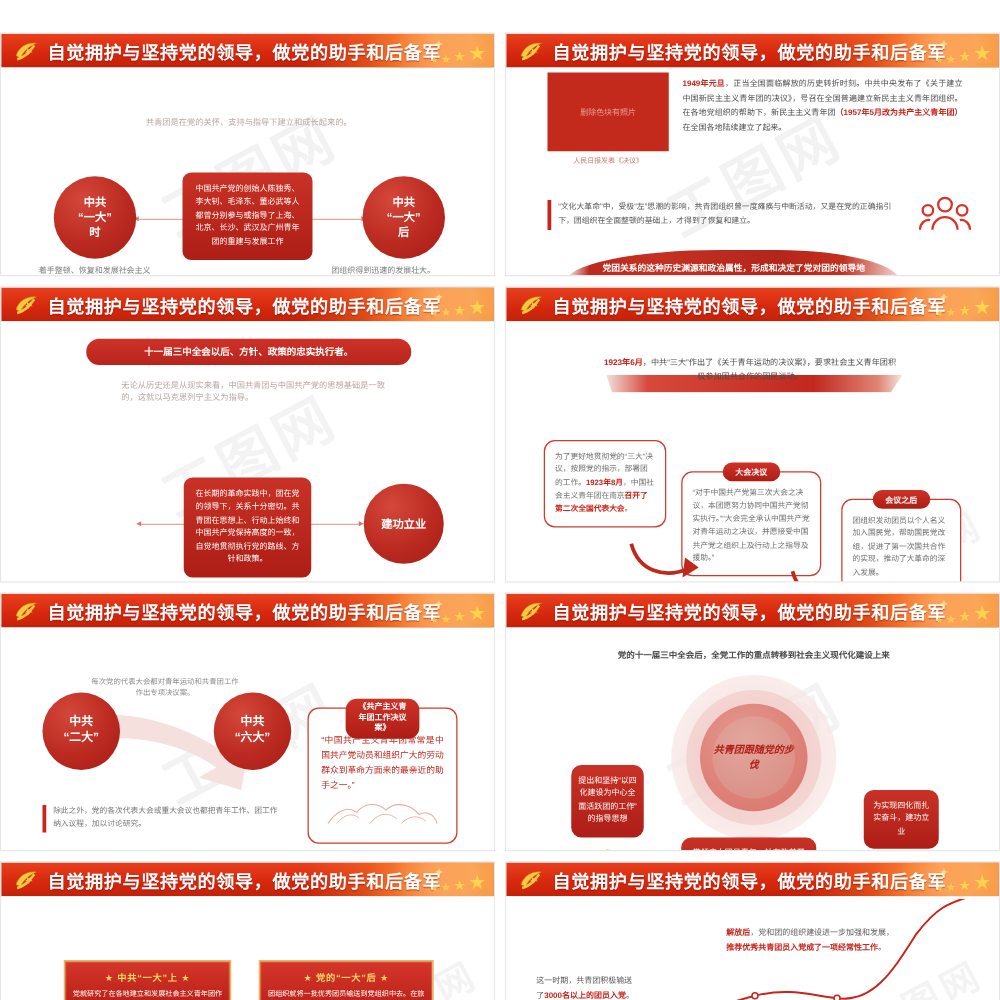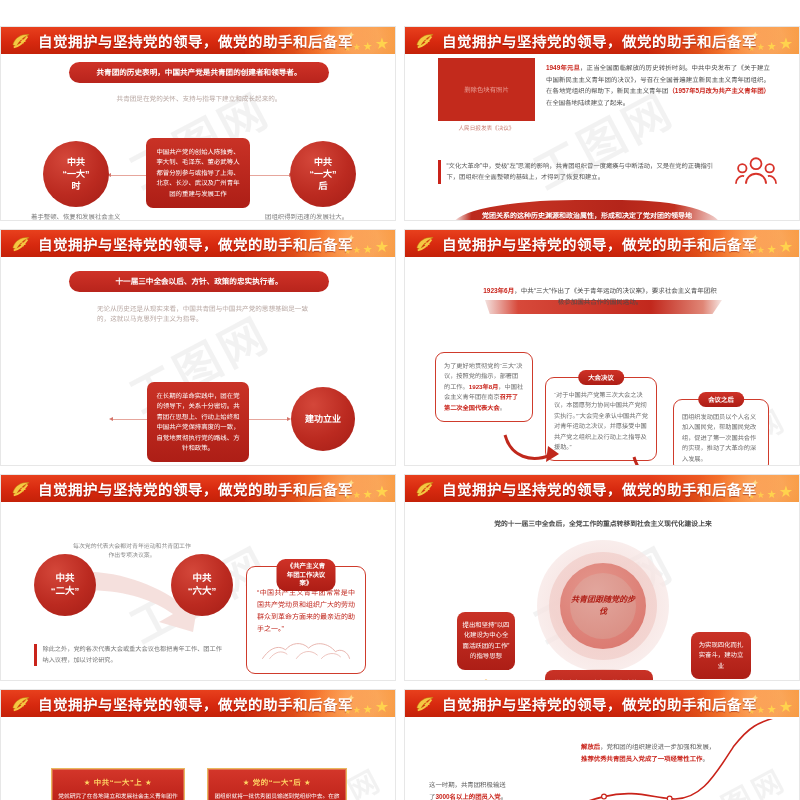--- a/index.html
+++ b/index.html
@@ -215,21 +215,20 @@
           <i class="st s2">★</i>
           <i class="st s3">★</i>
           <i class="st s4">★</i>
       </span>
     </div>
     <div class="body">
       <div class="wm">
           <span>工图网</span>
         </div>
       <div class="layer">
-        <div style="position:absolute;left:68px;top:6px;width:260px;" class="pill">共青团的历史表明，中国共产党是共青团的创建者和领导者。</div>
         <div style="position:absolute;left:50px;top:38px;width:296px;" class="sub-note">共青团是在党的关怀、支持与指导下建立和成长起来的。</div>
 
         <div class="arrowline" style="left:110px;top:119px;width:40px;"></div>
         <div class="arrowhead ah-l" style="left:106px;top:117px;"></div>
         <div class="arrowline" style="left:248px;top:119px;width:40px;"></div>
         <div class="arrowhead ah-r" style="left:288px;top:117px;"></div>
 
         <div class="circle" style="position:absolute;left:42px;top:85px;width:66px;height:66px;white-space:pre-line;">中共
 “一大”
 时</div>

